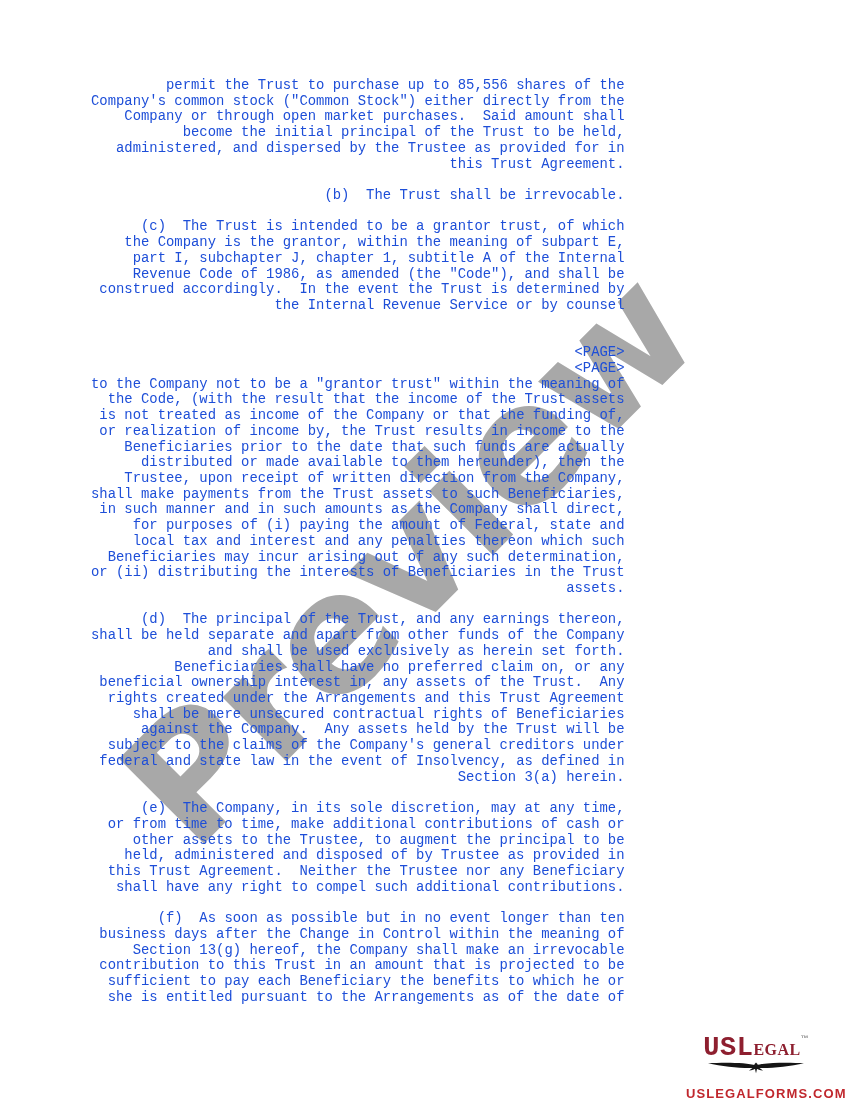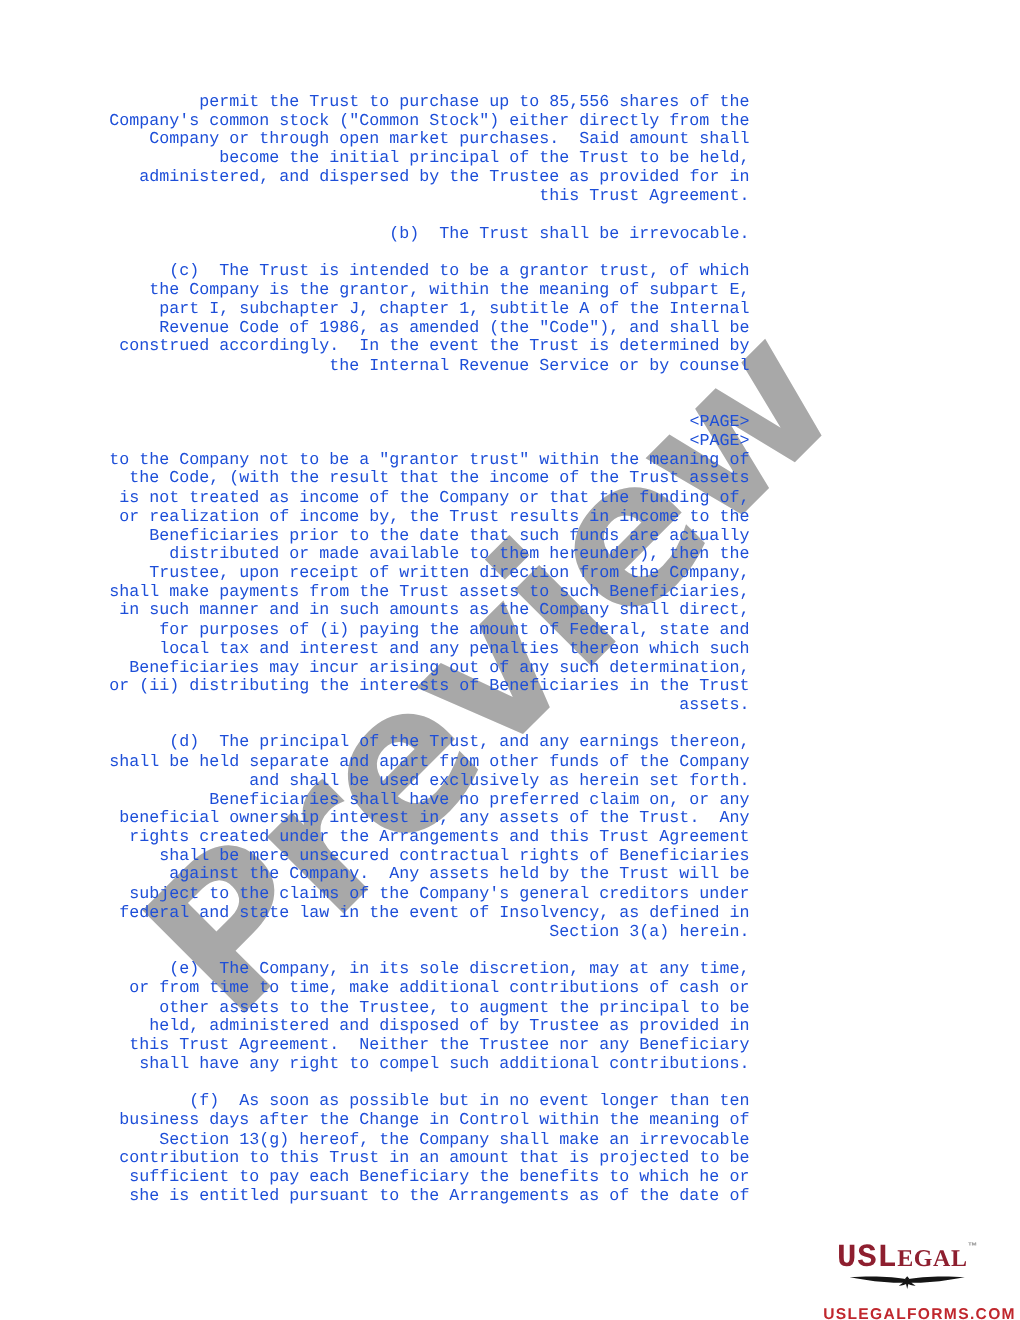--- a/index.html
+++ b/index.html
@@ -51,21 +51,21 @@
     cursor: pointer;
   }
   .brand-line {
     font-family: "Liberation Serif", serif;
     font-weight: 700;
     color: #8e1f2f;
     white-space: nowrap;
     line-height: 26px;
   }
   .brand-large { font-size: 27px; letter-spacing: 0.5px; font-family: Liberation Mono, monospace; }
-  .brand-small { font-size: 20px; letter-spacing: 0.5px; }
+  .brand-small { font-size: 16px; letter-spacing: 0.5px; }
   .brand-tm {
     font-size: 8px;
     color: #8a8a8a;
     vertical-align: 14px;
     font-family: "Liberation Sans", sans-serif;
   }
   .eagle { display: block; margin: -1px auto 0 auto; }
   .tagline {
     margin-top: 12px;
     font-family: "Liberation Sans", sans-serif;

